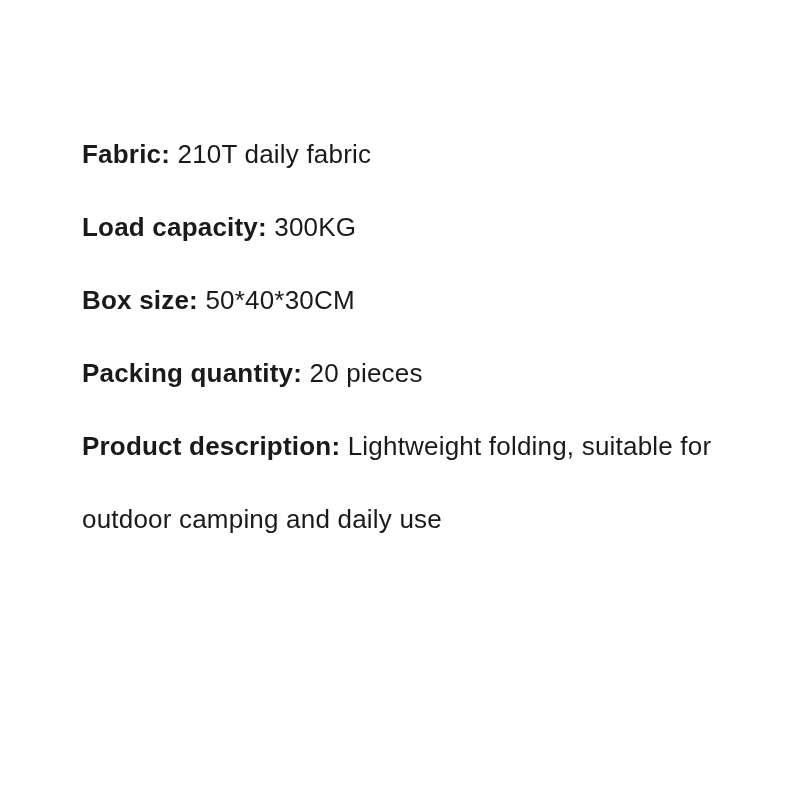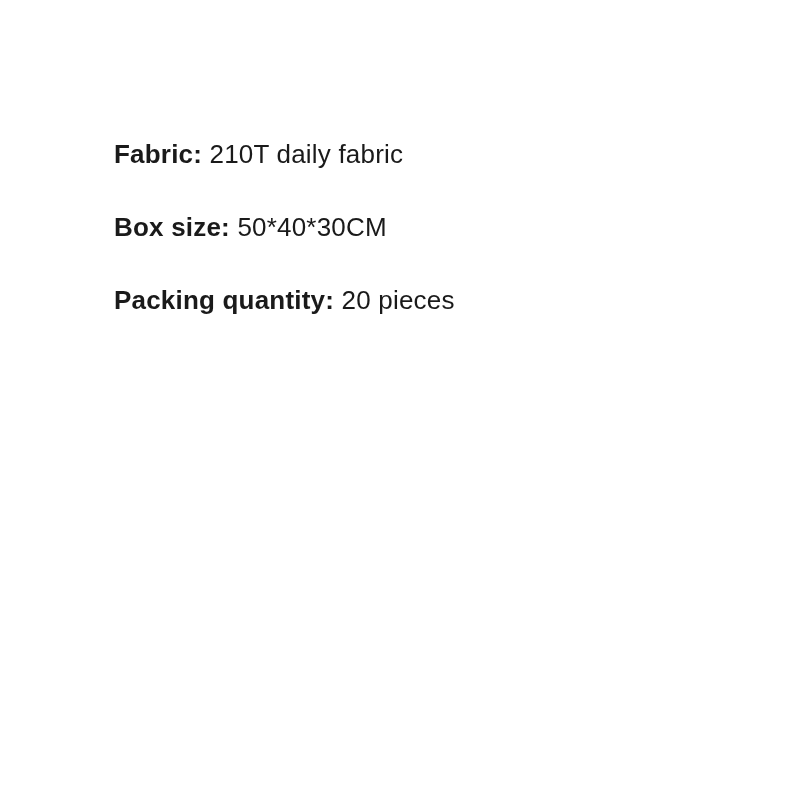--- a/index.html
+++ b/index.html
@@ -21,31 +21,32 @@
   }
   .spec-row {
     margin: 0;
     font-size: 26px;
     line-height: 73px;      
     font-weight: 400;
     letter-spacing: 0.2px;
   }
   .spec-label {
     font-weight: 700;
-    margin-left: 32px;
   }
 </style>
 </head>
 <body>
 
 <div class="spec-sheet">
 
   <p class="spec-row"><span class="spec-label">Fabric:</span><span> </span><span>210T daily fabric</span></p>
 
 
+  <p class="spec-row"><span class="spec-label">Load capacity:</span><span> </span><span>300KG</span></p>
 
 
   <p class="spec-row"><span class="spec-label">Box size:</span><span> </span><span>50*40*30CM</span></p>
 
   <p class="spec-row"><span class="spec-label">Packing quantity:</span><span> </span><span>20 pieces</span></p>
 
+  <p class="spec-row"><span class="spec-label">Product description:</span><span> </span><span>Lightweight folding, suitable for outdoor camping and daily use</span></p>
 
 </div>
 
 </body></html>

